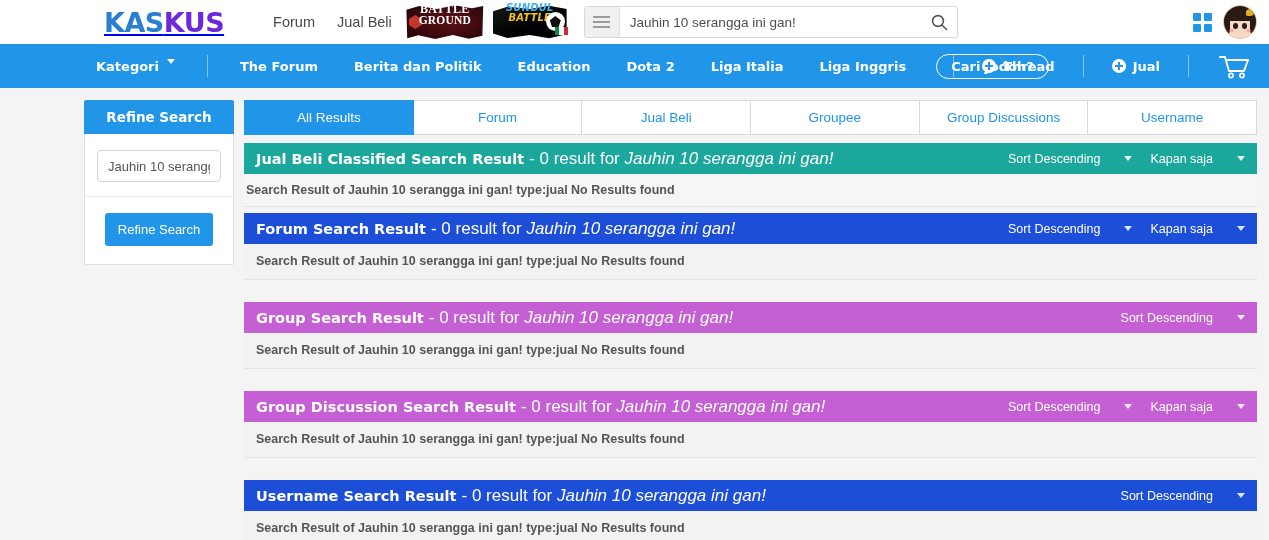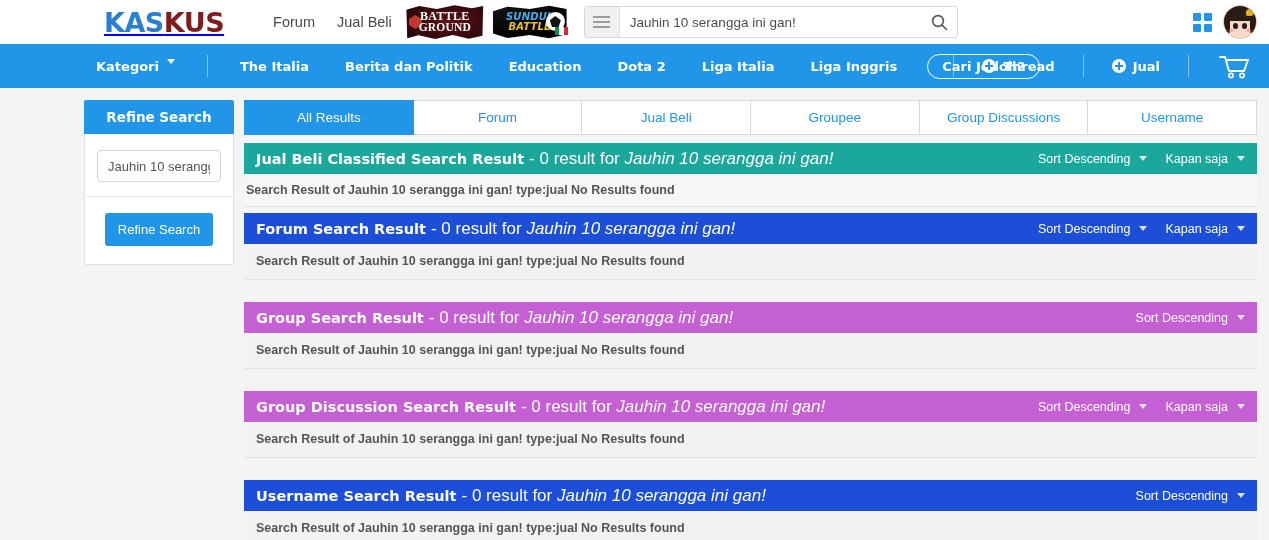--- a/index.html
+++ b/index.html
@@ -16,21 +16,21 @@
     display: flex; align-items: center;
     position: relative;
   }
   .logo {
     margin-left: 104px;
     font-size: 27px; font-weight: bold; letter-spacing: -0.5px;
     line-height: 1;
     font-family: "DejaVu Sans", sans-serif;
   }
   .logo .k1 { color: #2b7fd0; }
-  .logo .k2 { color: #7f1d1d; margin-top: 24px; }
+  .logo .k2 { color: #6d28d9; margin-top: 24px; }
 
   .topnav {
     display: flex; align-items: center; gap: 22px;
     margin-left: 49px;
   }
   .topnav a {
     color: #4a4a4a; font-size: 14.5px; text-decoration: none;
     font-weight: 500;
   }
 
@@ -48,21 +48,21 @@
                        80% 94%, 60% 84%, 38% 95%, 17% 85%, 3% 93%);
   }
   .badge-bg.bg-black {
     background: linear-gradient(160deg, #1a1a1a 0%, #000 60%);
     clip-path: polygon(4% 22%, 22% 10%, 50% 16%, 74% 7%, 96% 16%, 96% 82%,
                        74% 93%, 50% 84%, 22% 92%, 4% 80%);
   }
   .badge-txt {
     position: absolute; inset: 0;
     display: flex; flex-direction: column;
-    align-items: center; justify-content: center;
+    align-items: center; 
     line-height: 1.02;
   }
   .badge-txt span { display: block; }
   .bg-line1 { font-family: "Liberation Serif", serif; font-weight: bold; font-size: 12px; color: #ffffff; letter-spacing: 0.3px;}
   .bg-line2 { font-family: "Liberation Serif", serif; font-weight: bold; font-size: 11.5px; color: #ffffff; letter-spacing: 0.2px;}
   .si-line1 { font-family: "DejaVu Sans", sans-serif; font-weight: bold; font-size: 10px; color: #3fb0f0; letter-spacing: 0.2px; font-style: italic;}
   .si-line2 { font-family: "DejaVu Sans", sans-serif; font-weight: bold; font-size: 10px; color: #f0c020; letter-spacing: 0.2px; font-style: italic;}
   .dota-mark {
     position: absolute; left: 4px; top: 12px; width: 13px; height: 14px;
     background: #c0392b;
@@ -227,21 +227,21 @@
     font-size: 14.5px; font-weight: bold; white-space: nowrap;
     font-family:"DejaVu Sans", sans-serif;
   }
   .bar .sub {
     font-size: 17px; font-weight: normal; margin-left: 5px; white-space: nowrap;
     font-family:Liberation Sans, sans-serif;
   }
   .bar .sub em { font-style: italic; }
   .bar .ctrls { margin-left: auto; display:flex; align-items:center; }
   .ctrl {
-    display:flex; align-items:center; gap: 9px; font-size: 12.5px; color:#fff;
+    display:flex; align-items:center; gap: 24px; font-size: 12.5px; color:#fff;
     padding-left: 18px; cursor: pointer; white-space: nowrap;
     font-family:"Liberation Sans", sans-serif;
   }
   .ctrl .cc {
     width:0;height:0;border-left:4px solid transparent;border-right:4px solid transparent;
     border-top:5px solid rgba(255,255,255,.85);
   }
   .body-row {
     background: #f2f2f2; border-bottom: 1px solid #e3e3e3;
     font-size: 12.5px; color: #555; font-weight: bold;
@@ -321,21 +321,21 @@
   </div>
 </div>
 
 <div class="navbar">
   <div class="nav-inner">
     <a href="#" class="nav-item kategori">
       <span>Kategori</span>
       <span class="caret-dn"></span>
     </a>
     <span class="nav-div"></span>
-    <a href="#" class="nav-item">The Italia</a>
+    <a href="#" class="nav-item">The Forum</a>
     <a href="#" class="nav-item">Berita dan Politik</a>
     <a href="#" class="nav-item">Education</a>
     <a href="#" class="nav-item">Dota 2</a>
     <a href="#" class="nav-item">Liga Italia</a>
     <a href="#" class="nav-item">Liga Inggris</a>
     <a href="#" class="pill">Cari Jodoh?</a>
   </div>
 
   <div class="navright">
     <span class="nav-div"></span>

